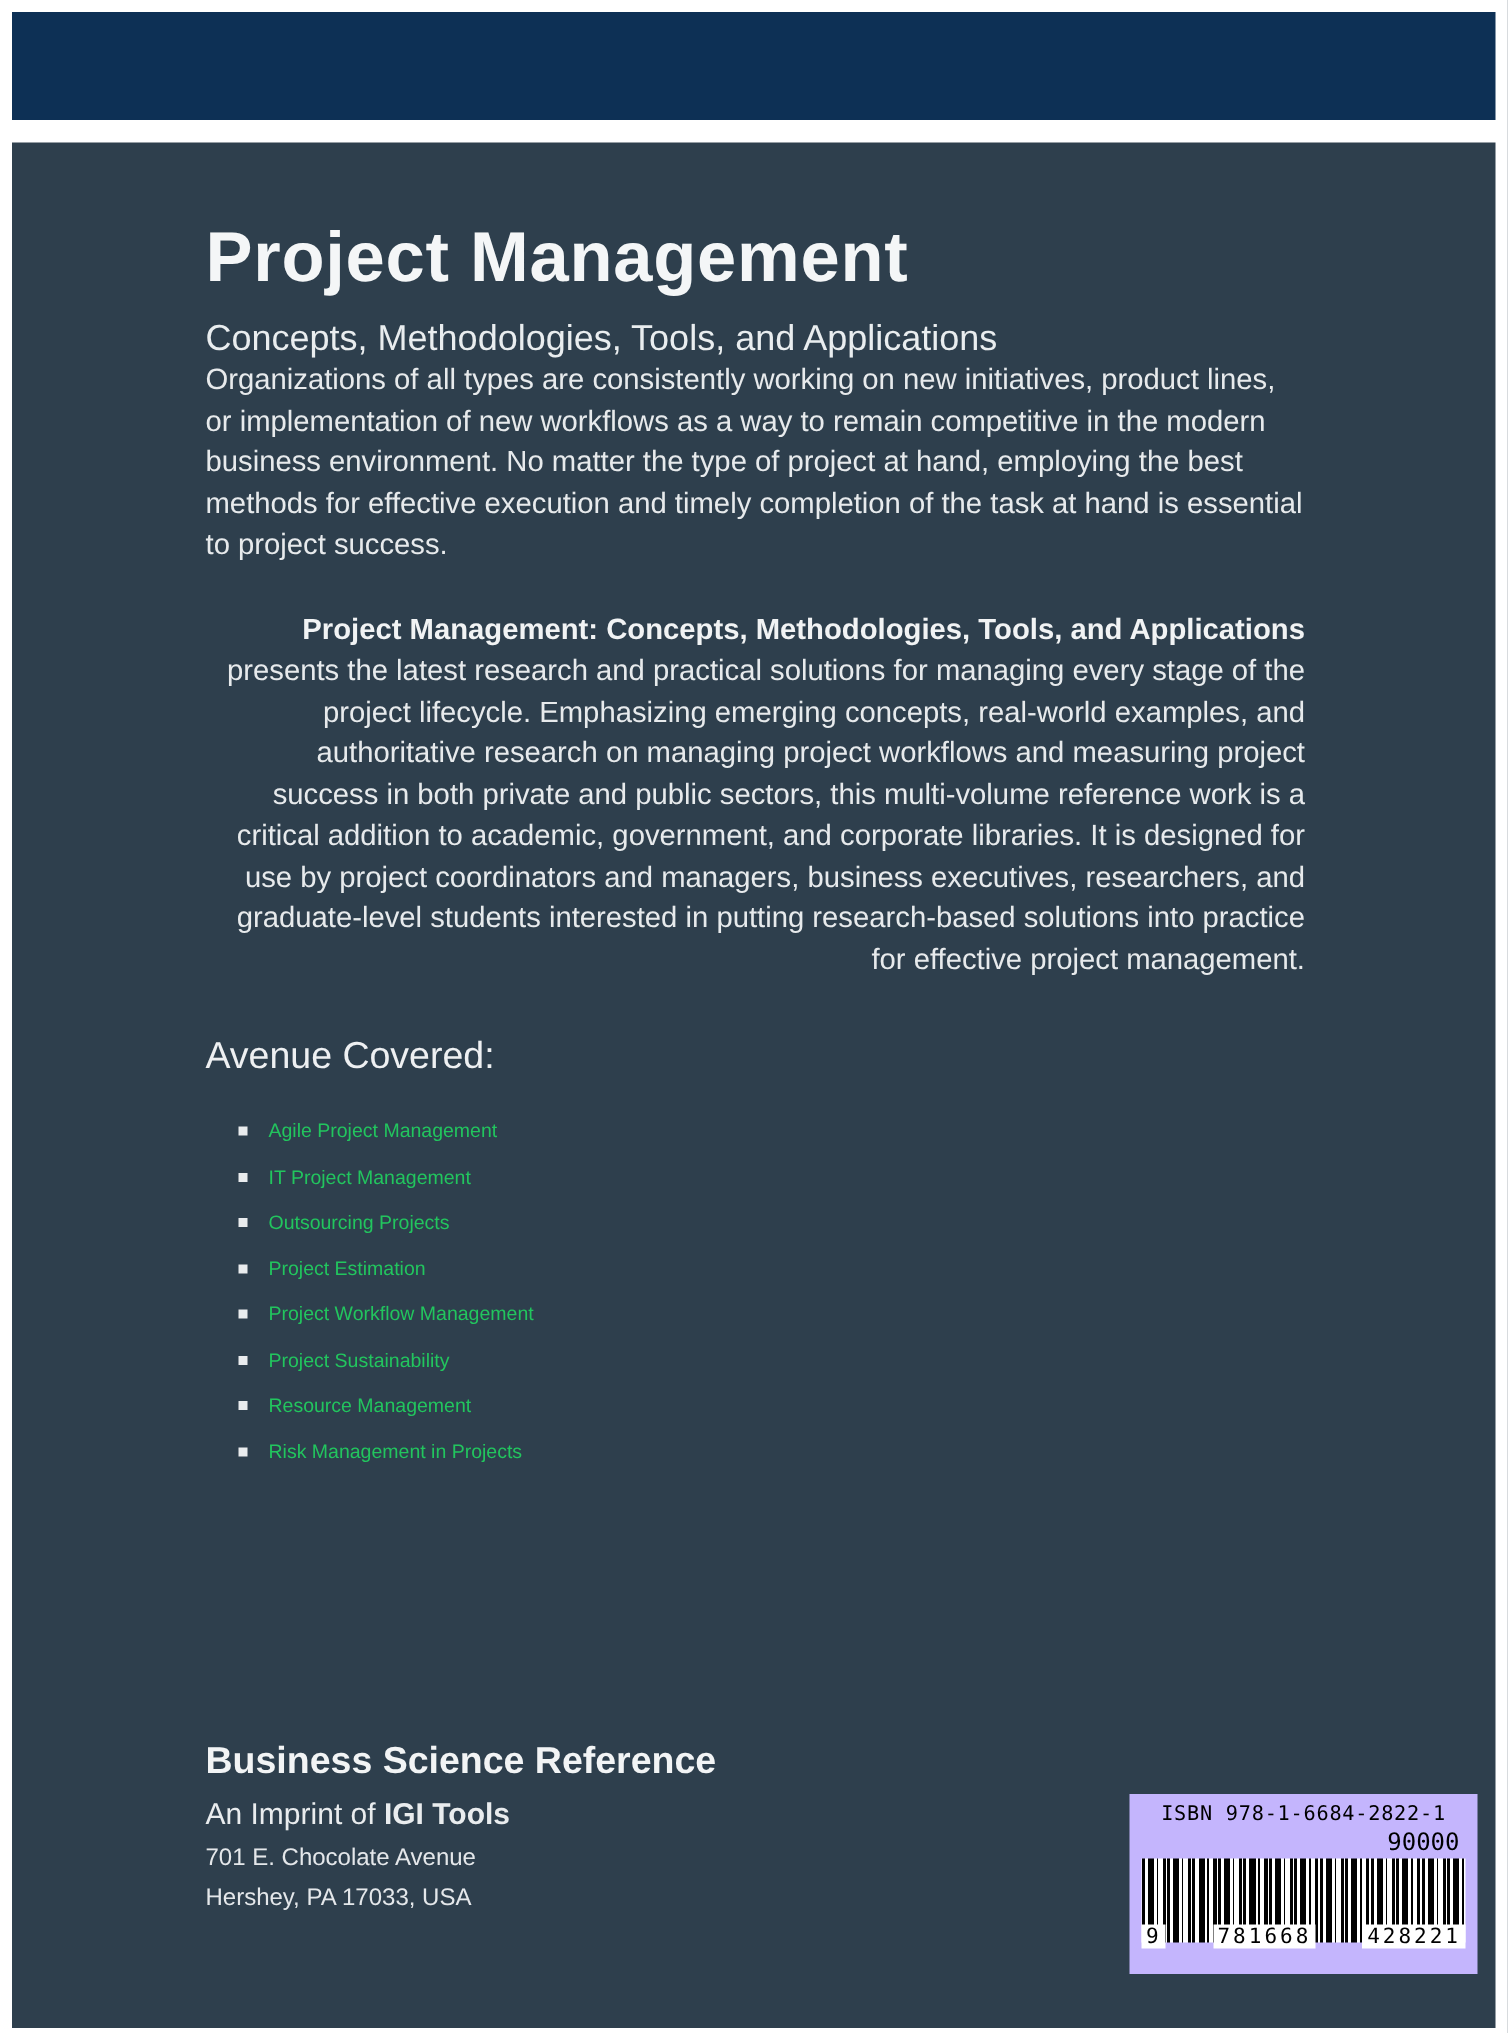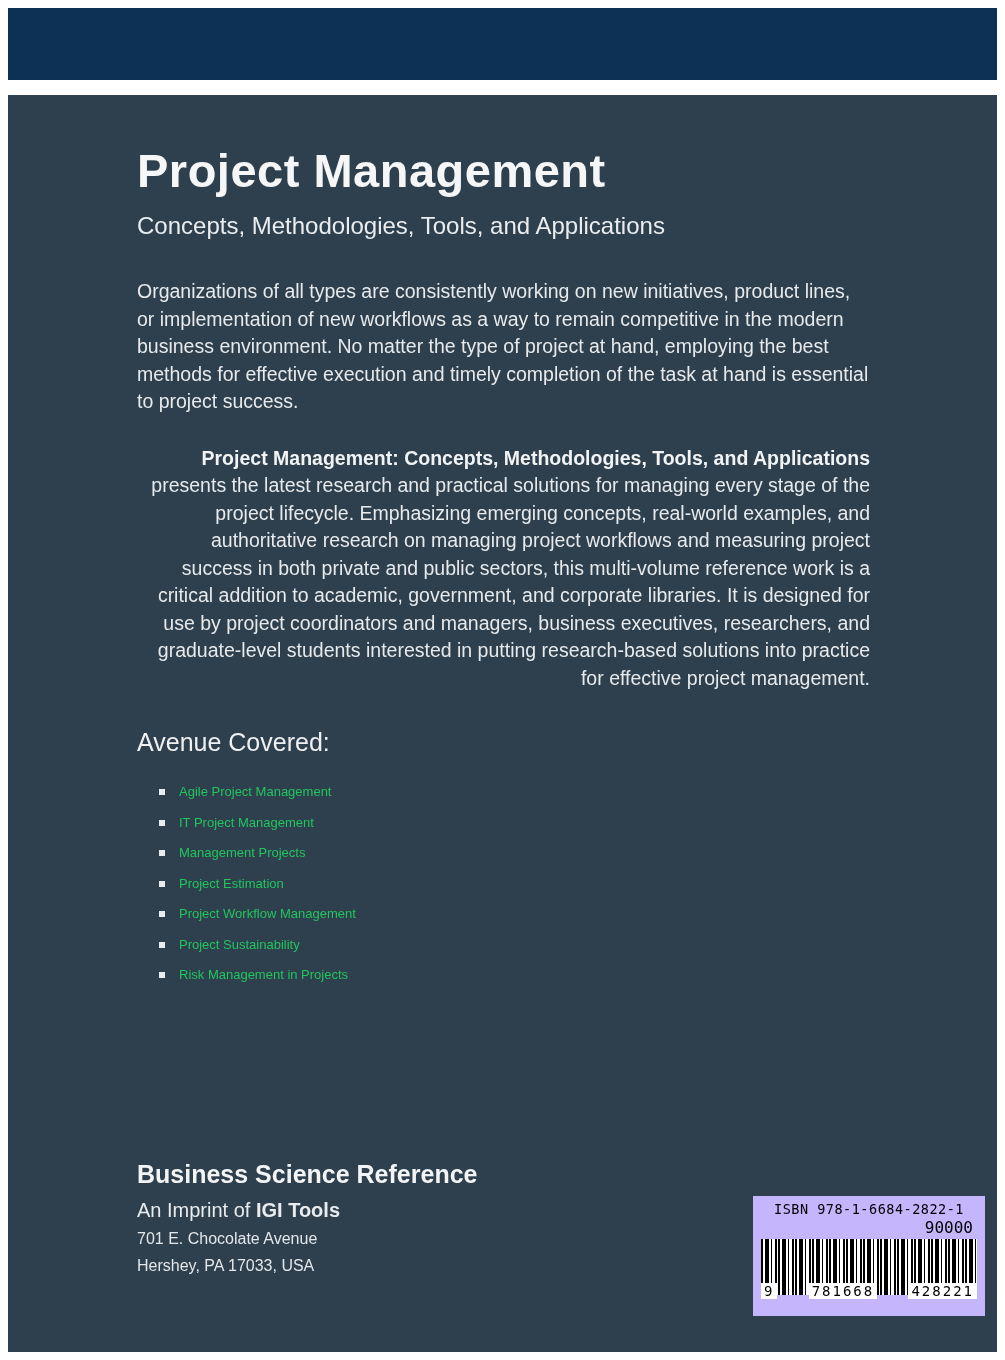--- a/index.html
+++ b/index.html
@@ -47,21 +47,21 @@
     font-size: 24px;
     font-weight: normal;
     color: #e9edef;
   }
   .para {
     margin: 0;
     font-size: 19.5px;
     line-height: 27.5px;
     color: #e7eaec;
   }
-  .para.intro { margin-top: 38px; }
+  .para.intro { }
   .para.desc  { margin-top: 29px; text-align: right; }
   .desc-bold  { font-weight: bold; color: #f1f3f4; }
   .topics-heading {
     margin: 36px 0 0 0;
     font-size: 25px;
     font-weight: normal;
     color: #eef0f2;
   }
   .topics-list {
     list-style: none;
@@ -189,33 +189,37 @@
         <li>
           <span class="bullet-square"></span>
           <span>Agile Project Management</span>
         </li>
         <li>
           <span class="bullet-square"></span>
           <span>IT Project Management</span>
         </li>
         <li>
           <span class="bullet-square"></span>
-          <span>Management Projects</span>
+          <span>Outsourcing Projects</span>
         </li>
         <li>
           <span class="bullet-square"></span>
           <span>Project Estimation</span>
         </li>
         <li>
           <span class="bullet-square"></span>
           <span>Project Workflow Management</span>
         </li>
         <li>
           <span class="bullet-square"></span>
           <span>Project Sustainability</span>
+        </li>
+        <li>
+          <span class="bullet-square"></span>
+          <span>Resource Management</span>
         </li>
         <li>
           <span class="bullet-square"></span>
           <span>Risk Management in Projects</span>
         </li>
       </ul>
 
     </div>
 
     <div class="footer">

